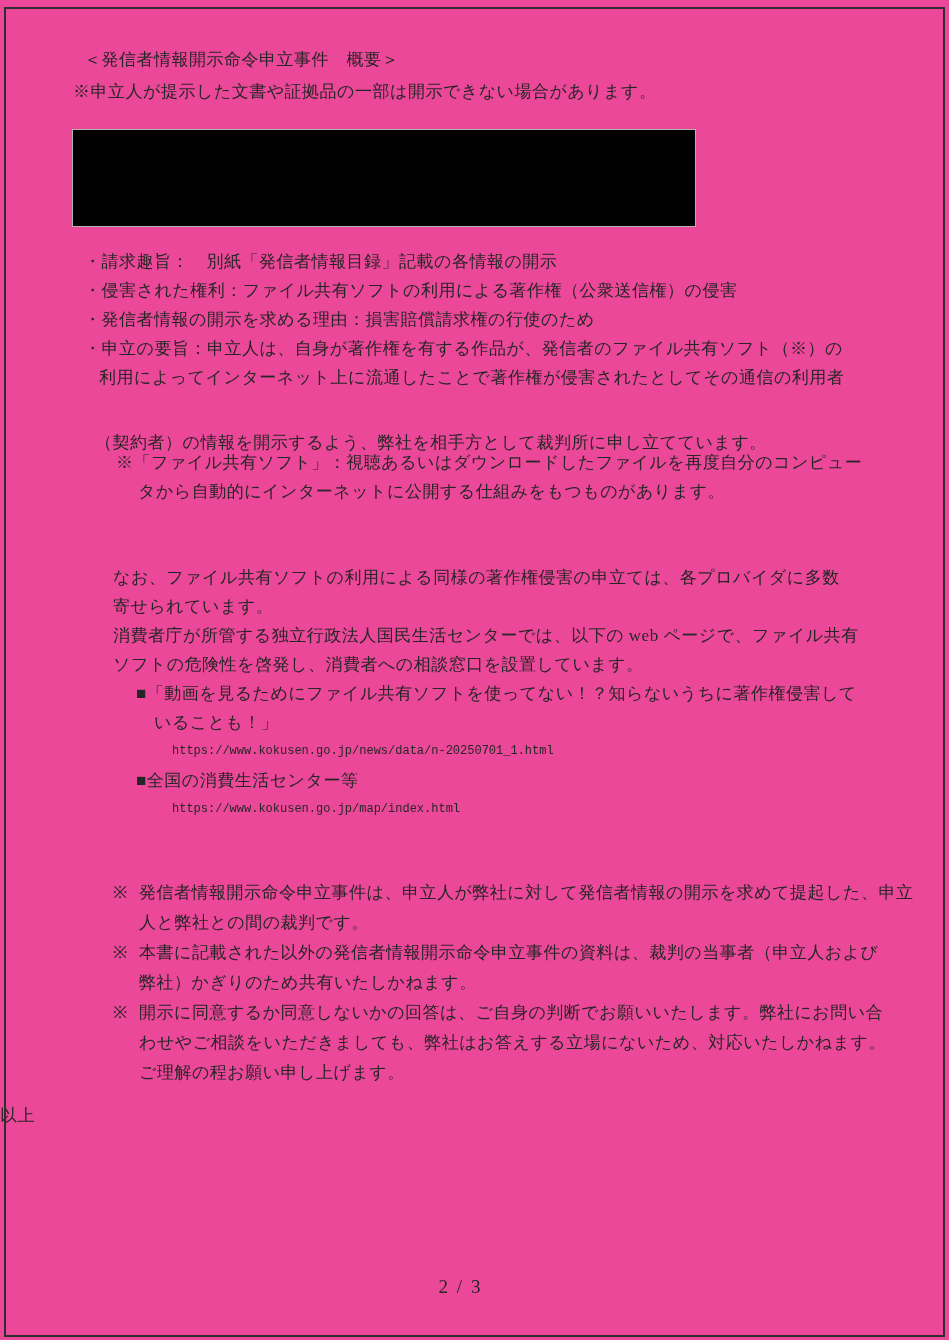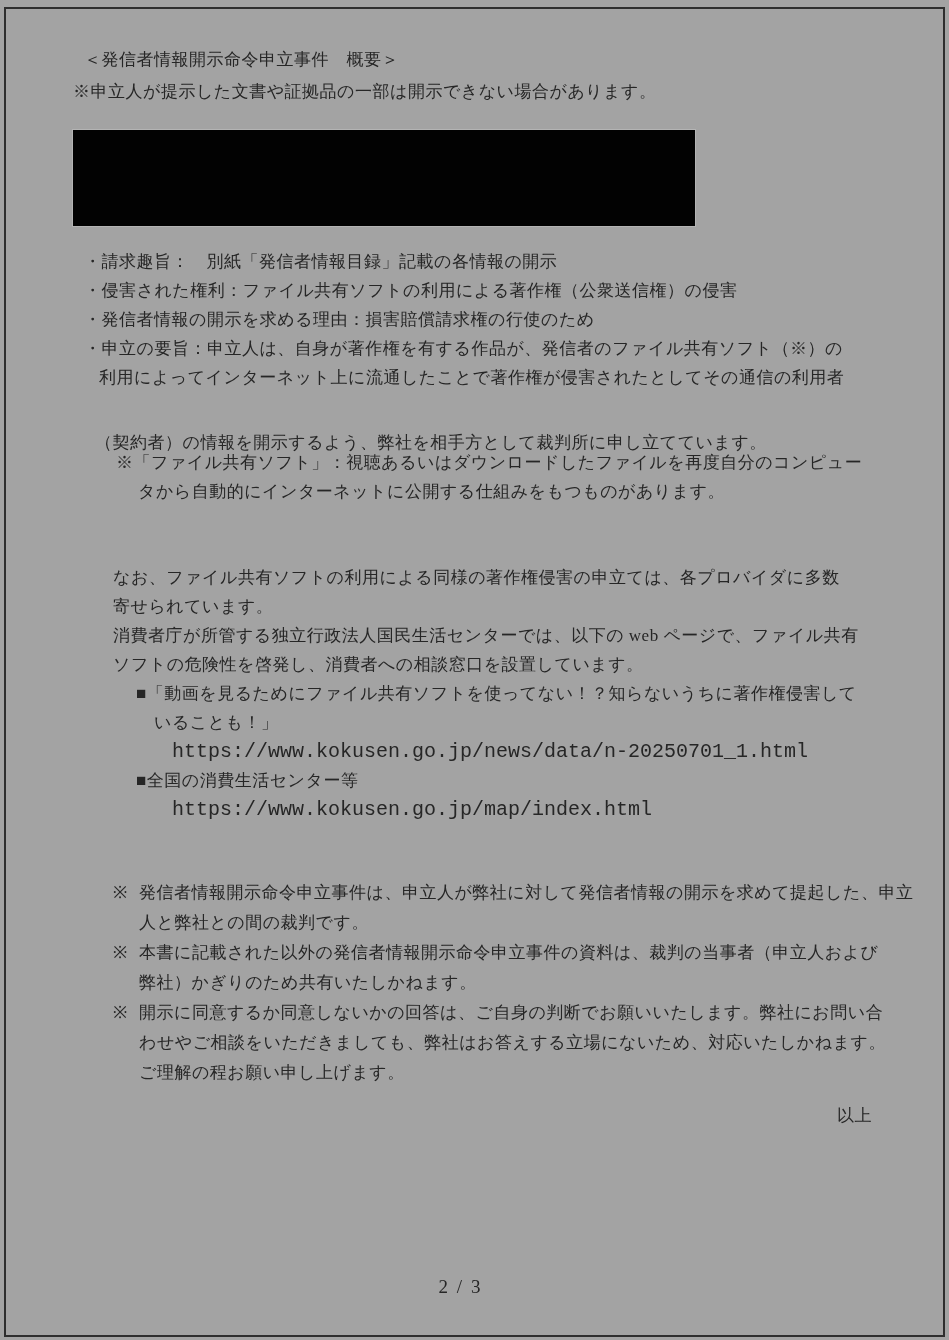--- a/index.html
+++ b/index.html
@@ -4,21 +4,21 @@
 <style>
   html,body{margin:0;padding:0;}
   body{
     width:949px;height:1340px;position:relative;
     background:#f4f4f4;
     font-family:"Liberation Serif","DejaVu Serif",serif;
     color:#262626;
   }
   .sheet{
     position:absolute;left:0;top:0;width:949px;height:1340px;
-    background:#a3a3a3;overflow:hidden;
+    background:#ec4899;overflow:hidden;
   }
   .page-border{
     position:absolute;left:4px;top:7px;right:4px;bottom:3px;
     border:2px solid #2e2e2e;pointer-events:none;
   }
   .ln{white-space:nowrap;}
   .jp{font-size:17px;letter-spacing:0.5px;}
   .title{position:absolute;left:84px;top:48px;}
   .caution{position:absolute;left:73px;top:80px;}
   .redaction{
@@ -28,26 +28,26 @@
   .case-summary{position:absolute;left:84px;top:247px;line-height:29px;}
   .case-summary .cont-1{padding-left:15px;}
   .case-summary .cont-2{padding-left:11px;margin-top:36px;}
   .term-note{position:absolute;left:116px;top:448px;line-height:29px;}
   .term-note .cont-1{padding-left:22px;}
   .info{position:absolute;left:113px;top:563px;line-height:29px;}
   .links{position:absolute;left:116px;top:679px;line-height:29px;margin-left:20px;}
   .links .cont-1{padding-left:18px;}
   .url{
     font-family:"Liberation Mono","DejaVu Sans Mono",monospace;
-    font-size:20px;letter-spacing:0;padding-left:36px;
+    font-size:12px;letter-spacing:0;padding-left:36px;
   }
   .notes{position:absolute;left:113px;top:878px;line-height:30px;}
   .note{position:relative;padding-left:26px;}
   .note .mk{position:absolute;left:0;top:0;}
-  .closing{position:absolute;left:0;top:1104px;width:872px;text-align:right;}
+  .closing{position:absolute;left:0;top:1104px;width:872px;text-align:left;}
   .page-number{
     position:absolute;left:0;top:1276px;width:921px;text-align:center;
     font-size:19px;letter-spacing:2px;
   }
   .mk{display:inline;}
 </style>
 </head>
 <body>
 
 <div class="sheet">

